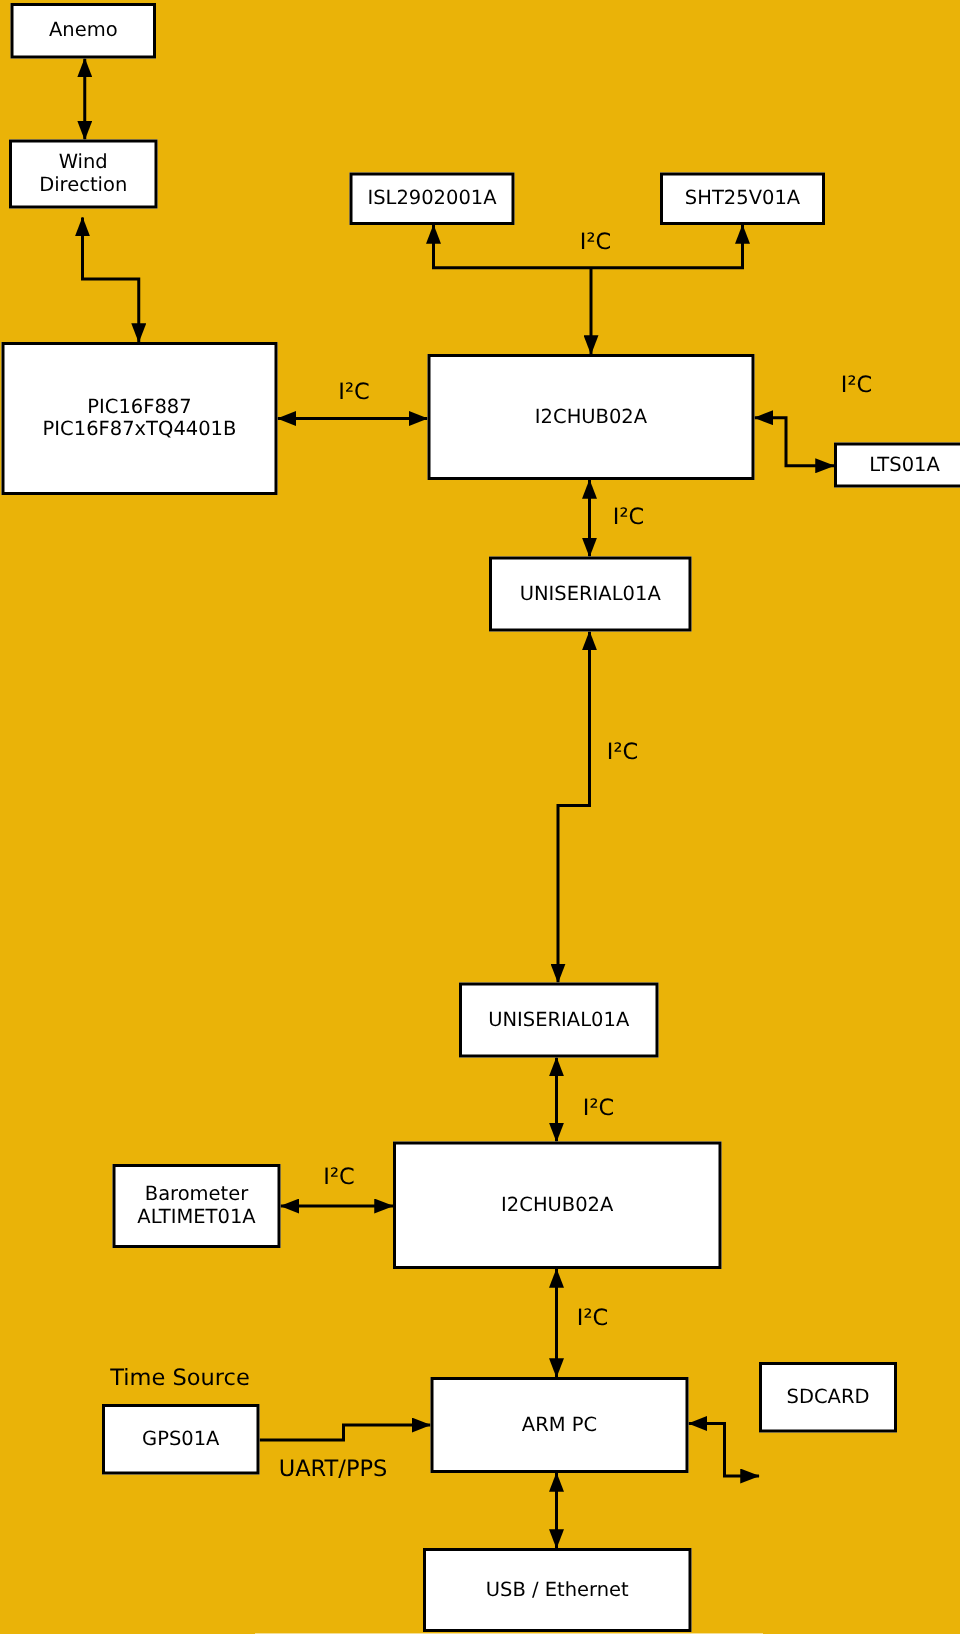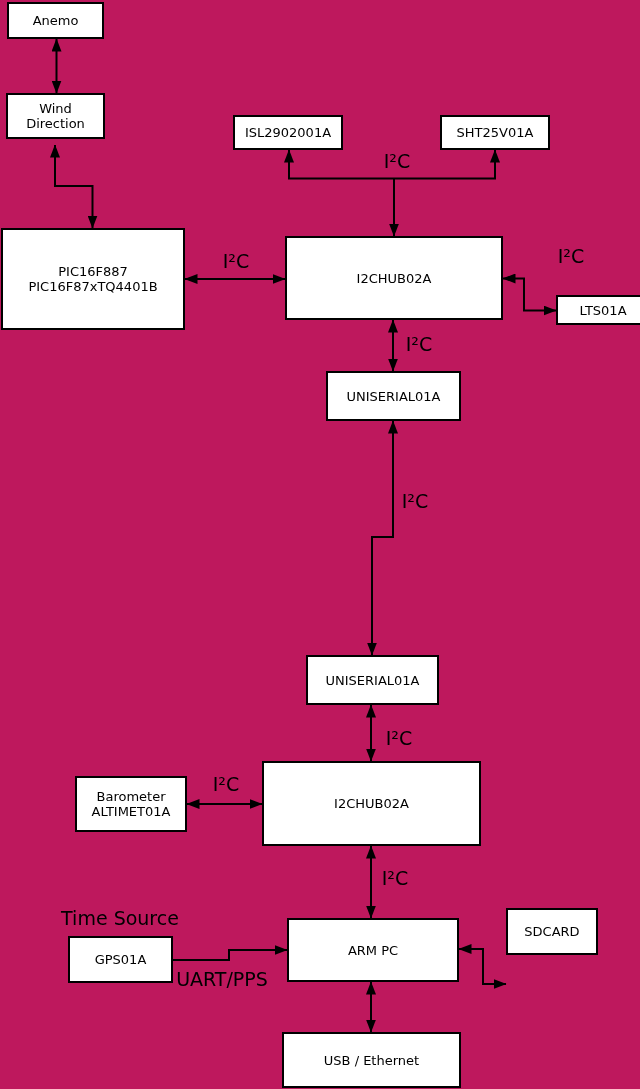--- a/index.html
+++ b/index.html
@@ -1,20 +1,20 @@
 <!DOCTYPE html>
 <html><head>
 <meta charset="utf-8">
 <style>
   html, body { margin: 0; padding: 0; background: #ffffff; }
   #canvas {
     position: relative;
     width: 640px;
     height: 1089px;
-    background: #be185d;
+    background: #eab308;
     font-family: "DejaVu Sans", sans-serif;
     color: #000000;
     overflow: hidden;
   }
   #wires {
     position: absolute;
     left: 0; top: 0;
     width: 640px; height: 1089px;
   }
   .node {
@@ -27,21 +27,21 @@
     justify-content: center;
     text-align: center;
     font-size: 13px;
     line-height: 15px;
     white-space: pre-line;
     z-index: 2;
   }
   .elabel {
     position: absolute;
     transform: translate(-50%, -50%);
-    font-size: 19px;
+    font-size: 15px;
     white-space: nowrap;
     z-index: 3;
   }
 </style>
 </head>
 <body>
 
 <div id="canvas">
 
   <svg id="wires" viewBox="0 0 640 1089" xmlns="http://www.w3.org/2000/svg">

